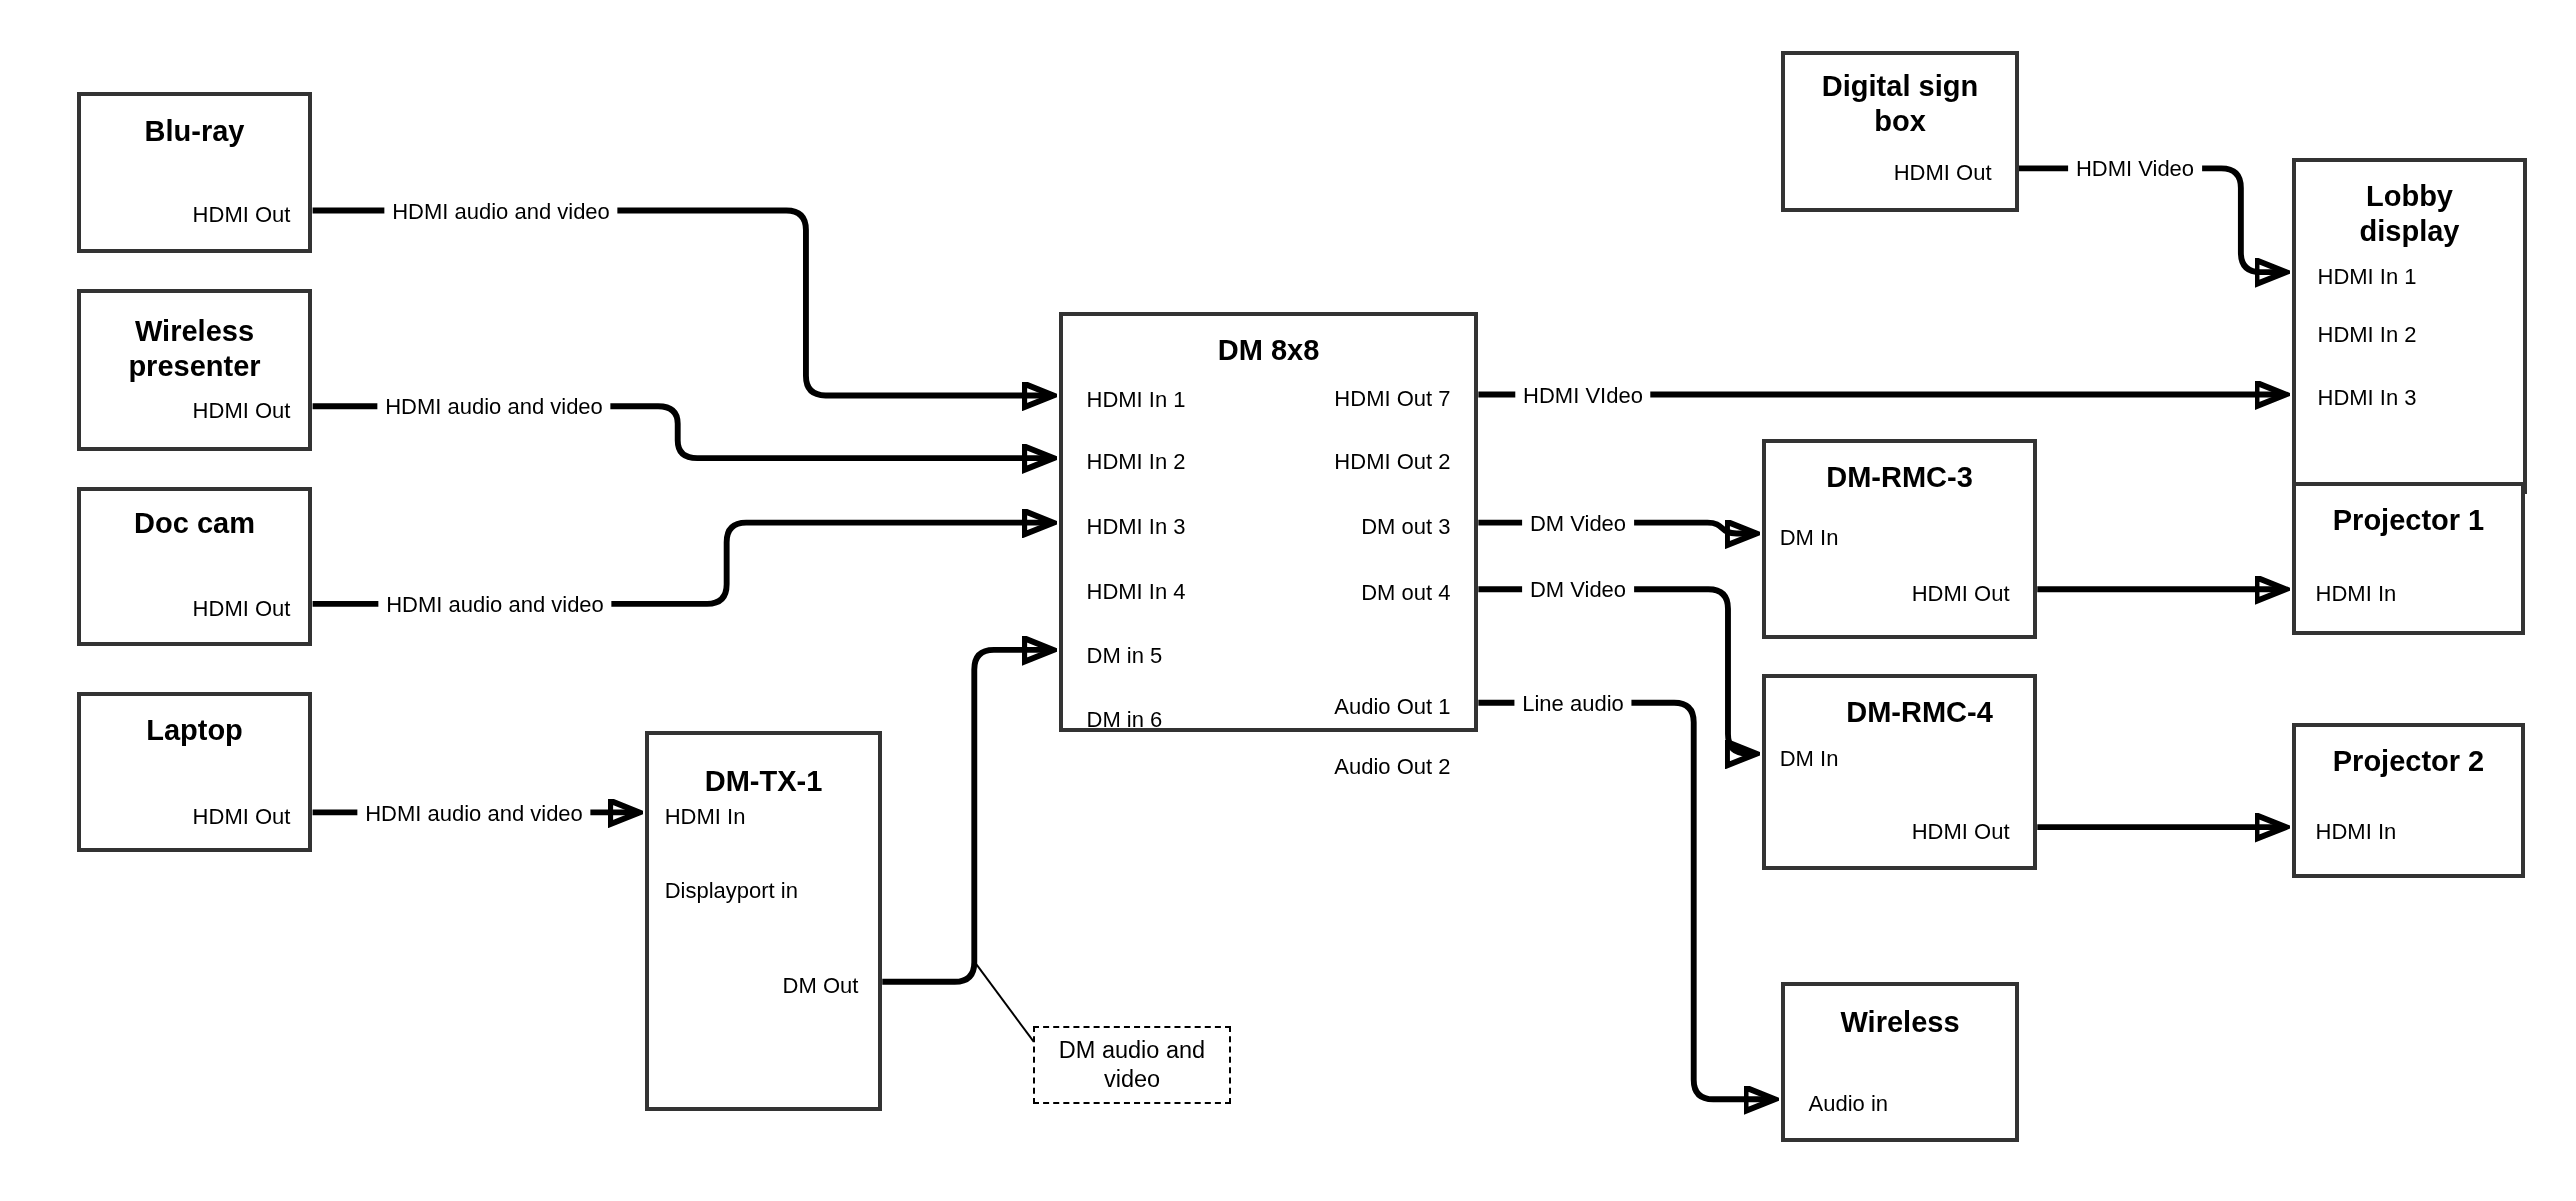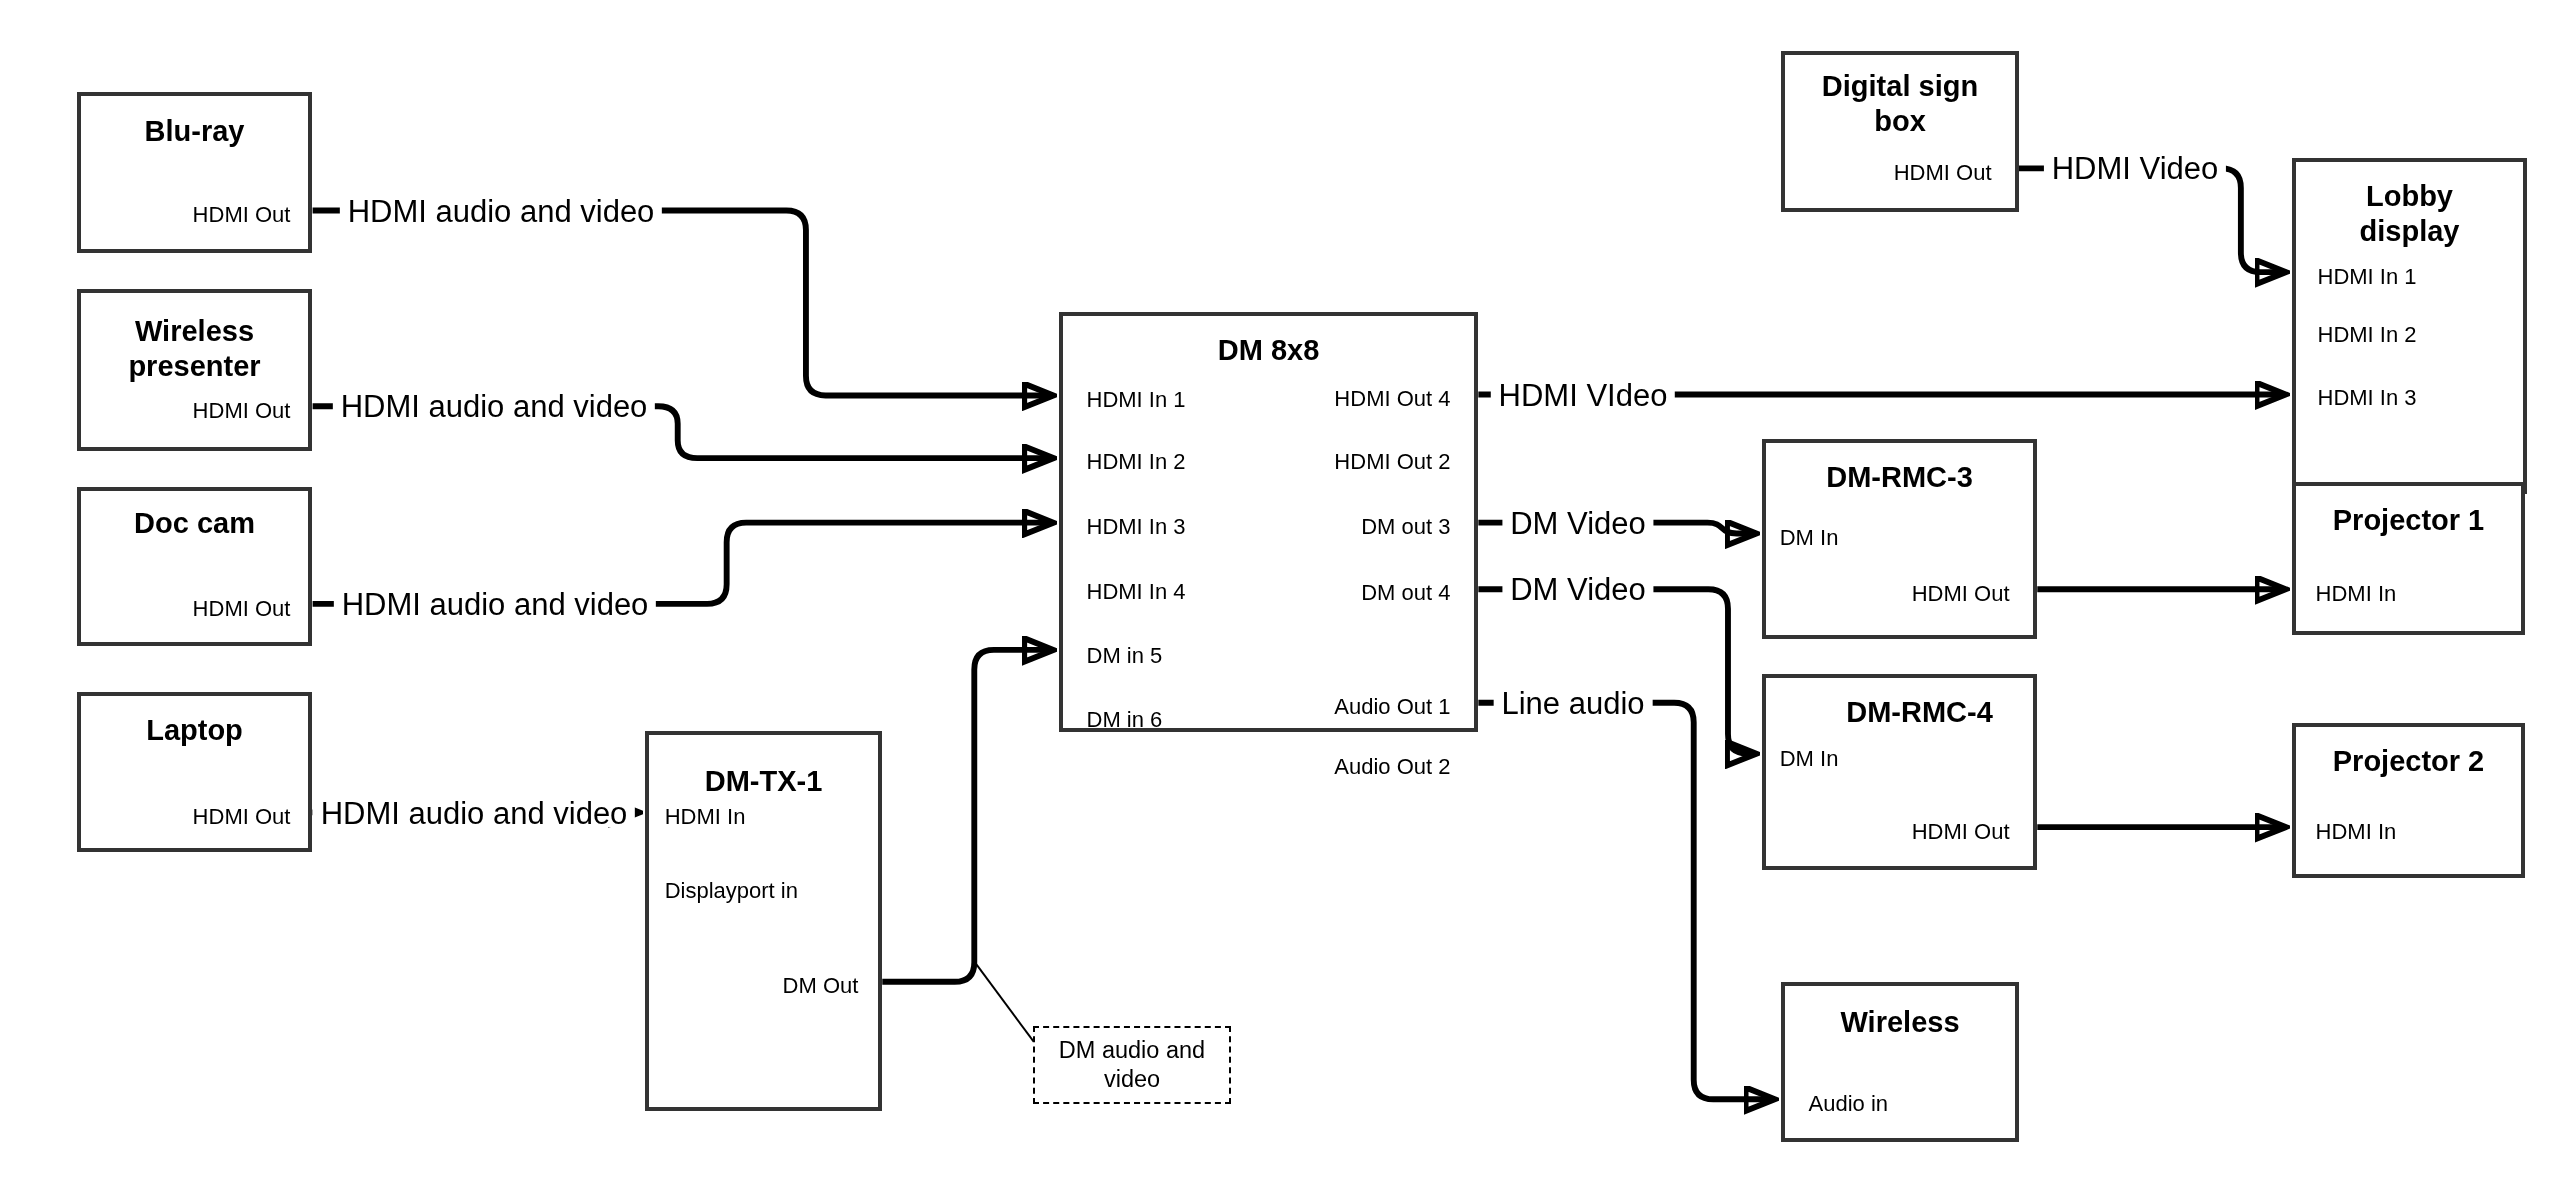--- a/index.html
+++ b/index.html
@@ -43,21 +43,21 @@
     font-size: 22px;
     line-height: 29px;
     white-space: nowrap;
   }
   .port.p-right { text-align: right; }
   .link-label {
     position: absolute;
     transform: translate(-50%, -50%);
     background: #ffffff;
     padding: 0 7.8px;
-    font-size: 31px;
+    font-size: 22px;
     line-height: 29px;
     white-space: nowrap;
     z-index: 5;
   }
   .note {
     position: absolute;
     border: 2px dashed #000000;
     background: #ffffff;
     box-sizing: border-box;
     text-align: center;
@@ -125,21 +125,21 @@
   </div>
 
   <div class="node" style="left:1059px; top:312px; width:419px; height:420px;">
     <div class="node-title" style="top:16.6px;">DM 8x8</div>
     <div class="port" style="top:69px; left:23.5px;">HDMI In 1</div>
     <div class="port" style="top:131px; left:23.5px;">HDMI In 2</div>
     <div class="port" style="top:196px; left:23.5px;">HDMI In 3</div>
     <div class="port" style="top:261px; left:23.5px;">HDMI In 4</div>
     <div class="port" style="top:325px; left:23.5px;">DM in 5</div>
     <div class="port" style="top:389px; left:23.5px;">DM in 6</div>
-    <div class="port p-right" style="top:68px; right:23.5px;">HDMI Out 4</div>
+    <div class="port p-right" style="top:68px; right:23.5px;">HDMI Out 7</div>
     <div class="port p-right" style="top:131px; right:23.5px;">HDMI Out 2</div>
     <div class="port p-right" style="top:196px; right:23.5px;">DM out 3</div>
     <div class="port p-right" style="top:262px; right:23.5px;">DM out 4</div>
     <div class="port p-right" style="top:376px; right:23.5px;">Audio Out 1</div>
     <div class="port p-right" style="top:436px; right:23.5px;">Audio Out 2</div>
   </div>
 
   <div class="node" style="left:1781px; top:51px; width:238px; height:161px;">
     <div class="node-title" style="top:13.7px;">
       <span>Digital sign</span>

